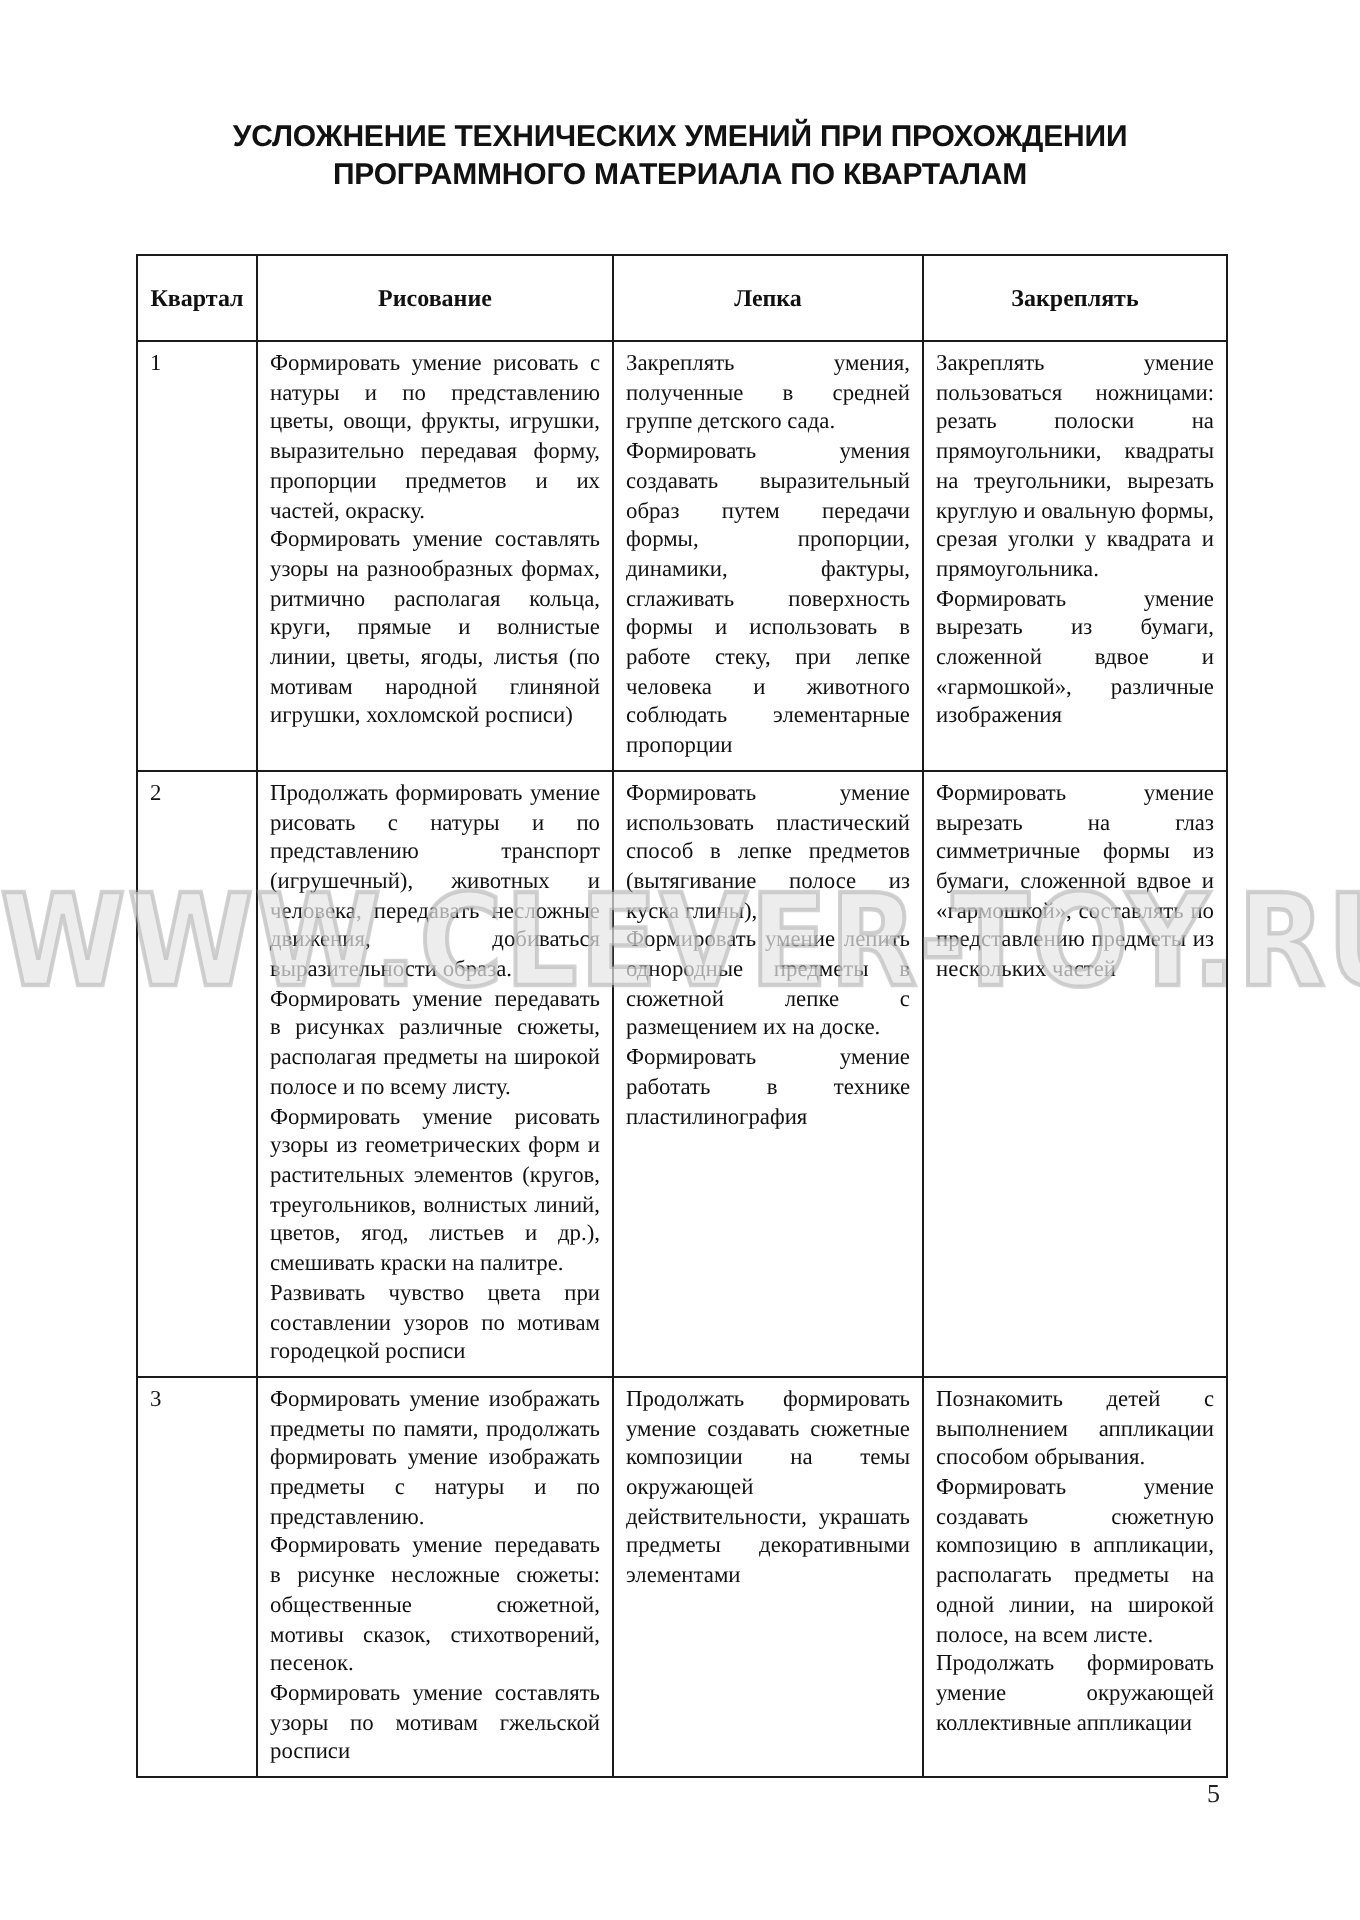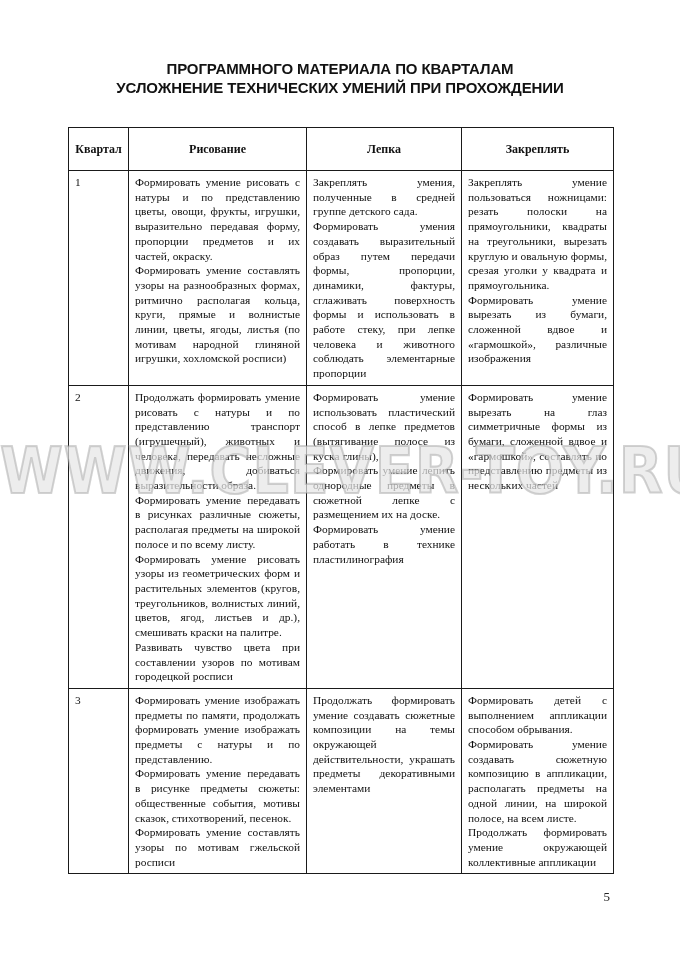--- a/index.html
+++ b/index.html
@@ -88,22 +88,22 @@
     font-size: 13px;
     color: #222;
   }
 </style>
 </head>
 <body>
 
 <div class="page">
 
   <div class="title">
+    <div>УСЛОЖНЕНИЕ ТЕХНИЧЕСКИХ УМЕНИЙ ПРИ ПРОХОЖДЕНИИ</div>
     <div>ПРОГРАММНОГО МАТЕРИАЛА ПО КВАРТАЛАМ</div>
-    <div>УСЛОЖНЕНИЕ ТЕХНИЧЕСКИХ УМЕНИЙ ПРИ ПРОХОЖДЕНИИ</div>
   </div>
 
   <table class="doc-table">
     <colgroup>
       <col class="c-quarter">
       <col class="c-drawing">
       <col class="c-modeling">
       <col class="c-application">
     </colgroup>
     <thead>
@@ -144,28 +144,28 @@
             <p>Формировать умение работать в технике пластилинография</p>
           </td>
           <td class="cell-application">
             <p>Формировать умение вырезать на глаз симметричные формы из бумаги, сложенной вдвое и «гармошкой», составлять по представлению предметы из нескольких частей</p>
           </td>
         </tr>
         <tr>
           <td class="cell-quarter">3</td>
           <td class="cell-drawing">
             <p>Формировать умение изображать предметы по памяти, продолжать формировать умение изображать предметы с натуры и по представлению.</p>
-            <p>Формировать умение передавать в рисунке предметы сюжеты: общественные события, мотивы сказок, стихотворений, песенок.</p>
+            <p>Формировать умение передавать в рисунке несложные сюжеты: общественные сюжетной, мотивы сказок, стихотворений, песенок.</p>
             <p>Формировать умение составлять узоры по мотивам гжельской росписи</p>
           </td>
           <td class="cell-modeling">
             <p>Продолжать формировать умение создавать сюжетные композиции на темы окружающей действительности, украшать предметы декоративными элементами</p>
           </td>
           <td class="cell-application">
-            <p>Формировать детей с выполнением аппликации способом обрывания.</p>
+            <p>Познакомить детей с выполнением аппликации способом обрывания.</p>
             <p>Формировать умение создавать сюжетную композицию в аппликации, располагать предметы на одной линии, на широкой полосе, на всем листе.</p>
             <p>Продолжать формировать умение окружающей коллективные аппликации</p>
           </td>
         </tr>
       </tbody>
   </table>
 
   <div class="watermark">WWW.CLEVER-TOY.RU</div>
 
   <div class="page-number">5</div>

